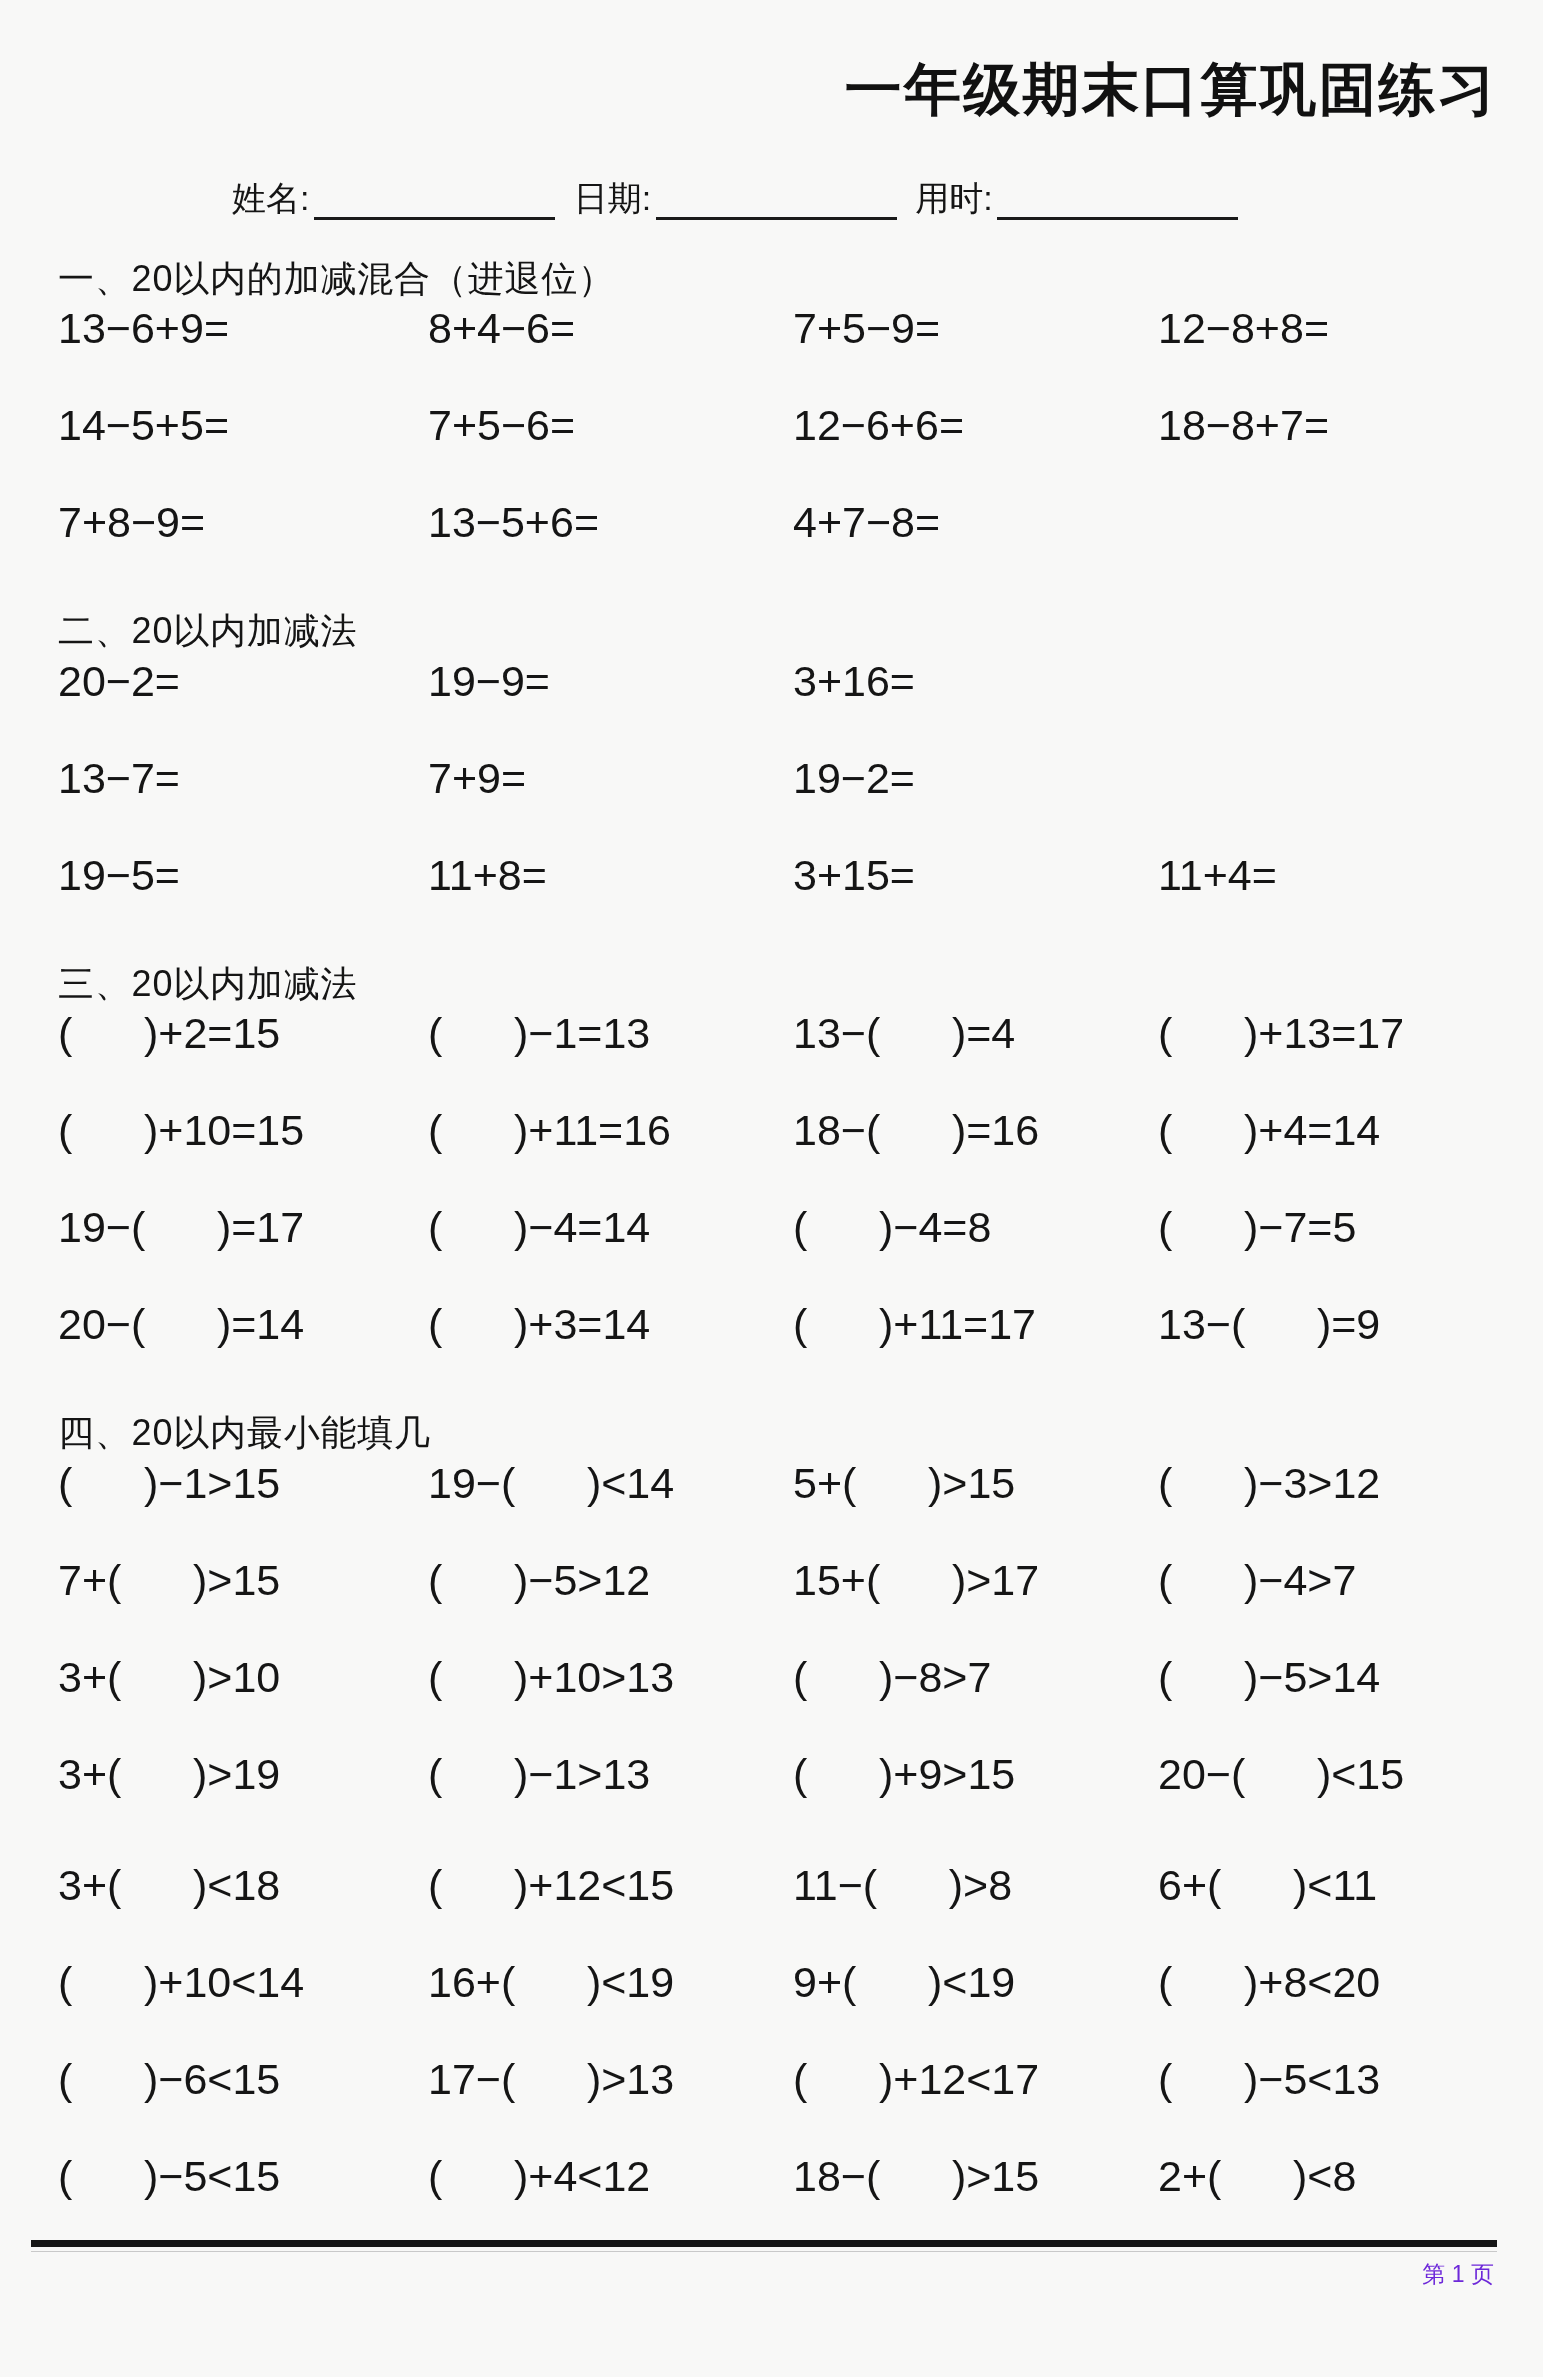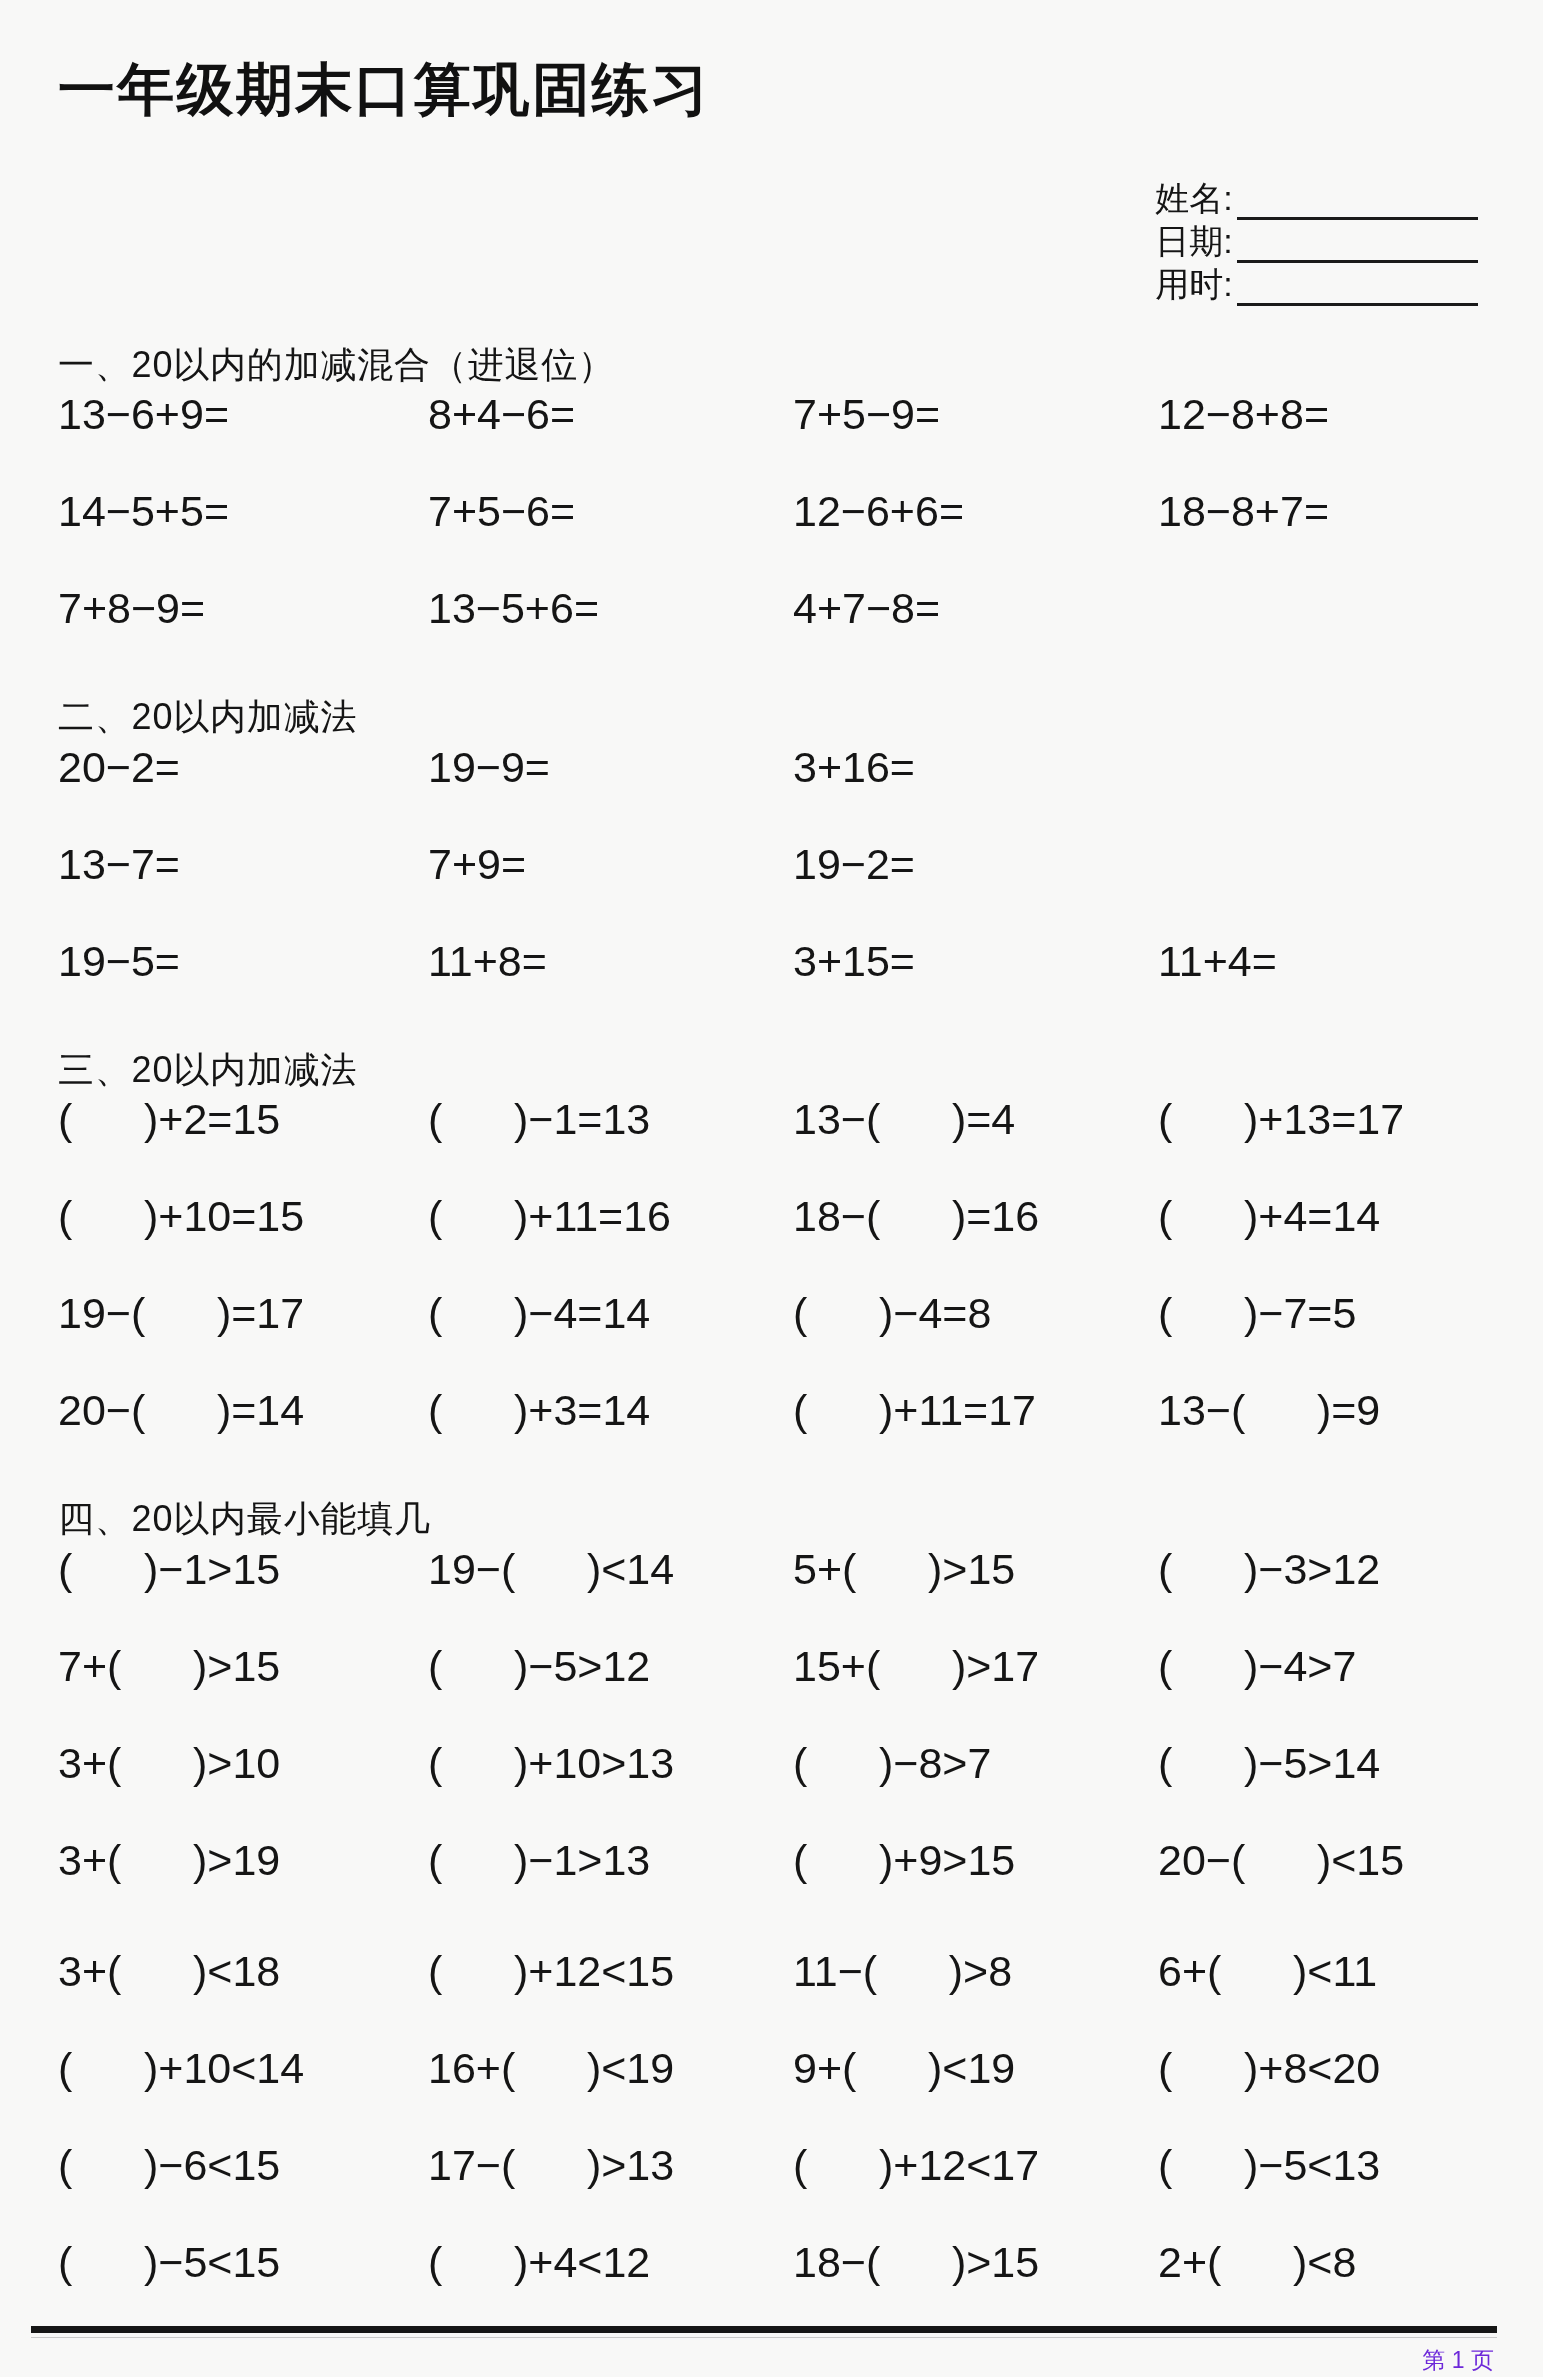--- a/index.html
+++ b/index.html
@@ -12,35 +12,34 @@
     color: #151515;
     font-family: "Liberation Sans", "DejaVu Sans", sans-serif;
   }
   .page {
     box-sizing: border-box;
     width: 1543px; height: 2377px;
     padding: 46px 46px 0 58px;
   }
   .title {
     margin: 7.7px 0 0 0;
-    text-align: left;
+    text-align: right;
     font-size: 57px;
     font-weight: 700;
     letter-spacing: 2.3px;
     line-height: 70px;
     color: #111;
   }
   .meta-row {
     margin: 53px 0 0 174px;
     display: flex;
     align-items: flex-end;
     font-size: 34px;
     line-height: 43px;
     white-space: nowrap;
-    flex-direction: column;
   }
   .meta-field { display: flex; align-items: flex-end; margin-right: 18.6px; }
   .meta-label { font-weight: 400; }
   .meta-underline {
     display: inline-block;
     width: 241px;
     height: 32px;
     border-bottom: 3.1px solid #1a1a1a;
     margin-left: 4.6px;
   }

